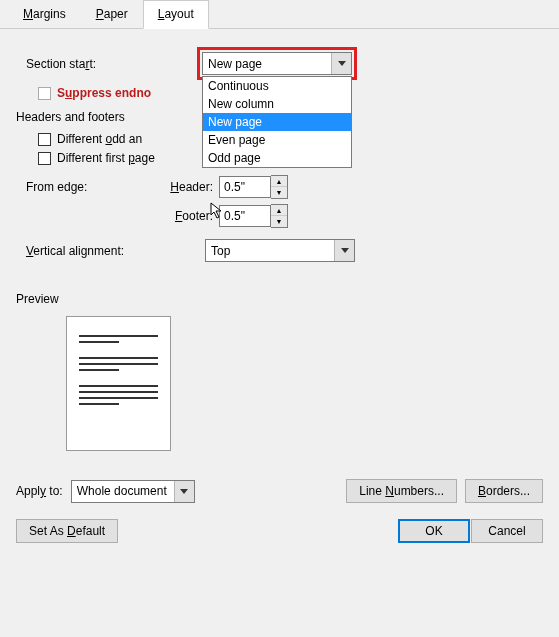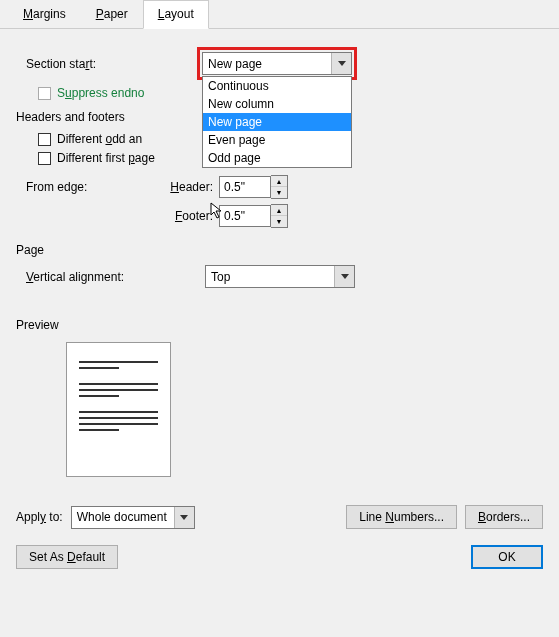--- a/index.html
+++ b/index.html
@@ -70,21 +70,21 @@
 .dropdown-list .opt.sel {
   background: #1e90ff;
   color: #fff;
 }
 .chk-row { display: flex; align-items: center; margin: 5px 0 5px 22px; }
 .chk {
   width: 13px; height: 13px; border: 1px solid #333; background: #fff;
   margin-right: 6px; cursor: pointer;
 }
 .chk.disabled { border-color: #aaa; }
-.muted { color: #15803d; }
+.muted { color: #b91c1c; font-weight: bold; }
 .spinner-row { display: flex; align-items: center; margin: 5px 0 5px 150px; }
 .spinner-row .slabel { width: 55px; text-align: right; padding-right: 6px; }
 .spinner {
   width: 52px; height: 22px; border: 1px solid #7a7a7a; background: #fff;
   padding: 2px 4px; font-family: inherit; font-size: 12px;
 }
 .spin-btns {
   display: flex; flex-direction: column;
   border: 1px solid #7a7a7a; border-left: none;
 }
@@ -191,21 +191,20 @@
         </span>
         <input class="spinner" value="0.5&quot;" style="">
         <div class="spin-btns">
           <div class="spin-btn">▲</div>
           <div class="spin-btn">▼</div>
         </div>
       </div>
     </div>
   </div>
 
-  <div class="group-label" style="margin-top:10px">Page</div>
   <div class="row">
     <div class="label indent" style="width:148px"><span class="u">V</span>ertical alignment:</div>
     <div class="combo">
       <span>Top</span>
       <span class="chev">
         <svg width="8" height="5" viewBox="0 0 8 5">
             <path d="M0 0 L4 5 L8 0 Z" fill="#333"></path>
           </svg>
       </span>
     </div>
@@ -238,14 +237,15 @@
     </div>
     <div class="fill"></div>
     <button class="btn">Line <span class="u">N</span>umbers...</button>
     <button class="btn"><span class="u">B</span>orders...</button>
   </div>
 
   <div class="footer">
     <button class="btn">Set As <span class="u">D</span>efault</button>
     <div class="fill"></div>
     <button class="btn primary">OK</button>
+    <button class="btn">Cancel</button>
   </div>
 </div>
 
 </body></html>

